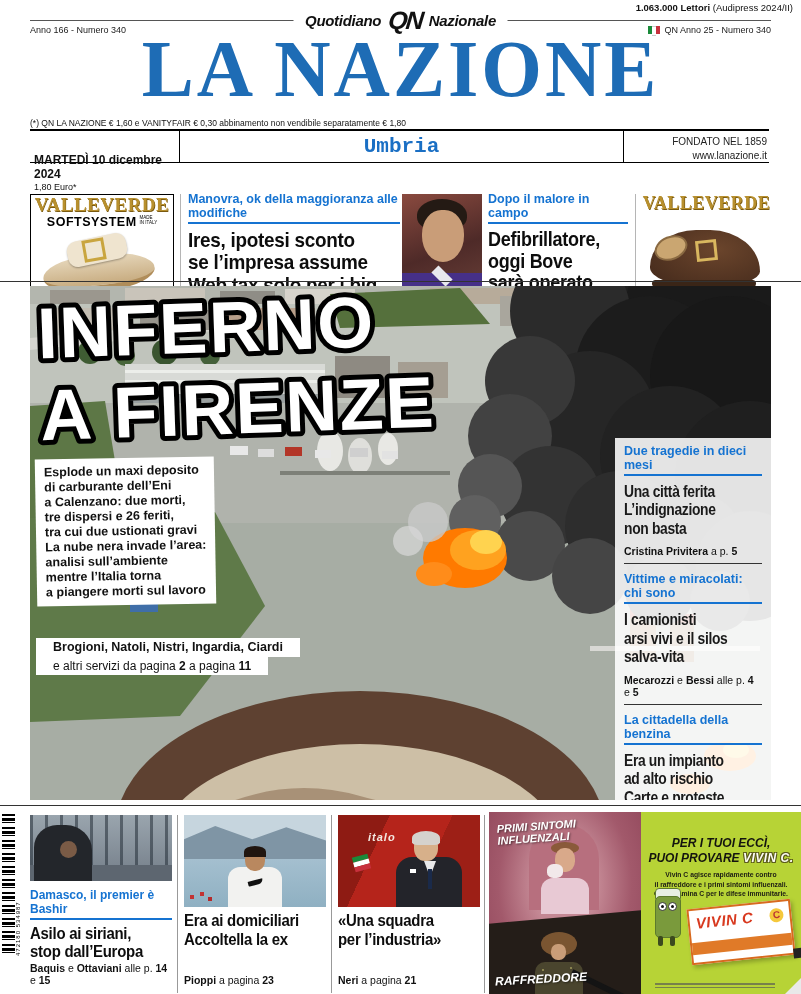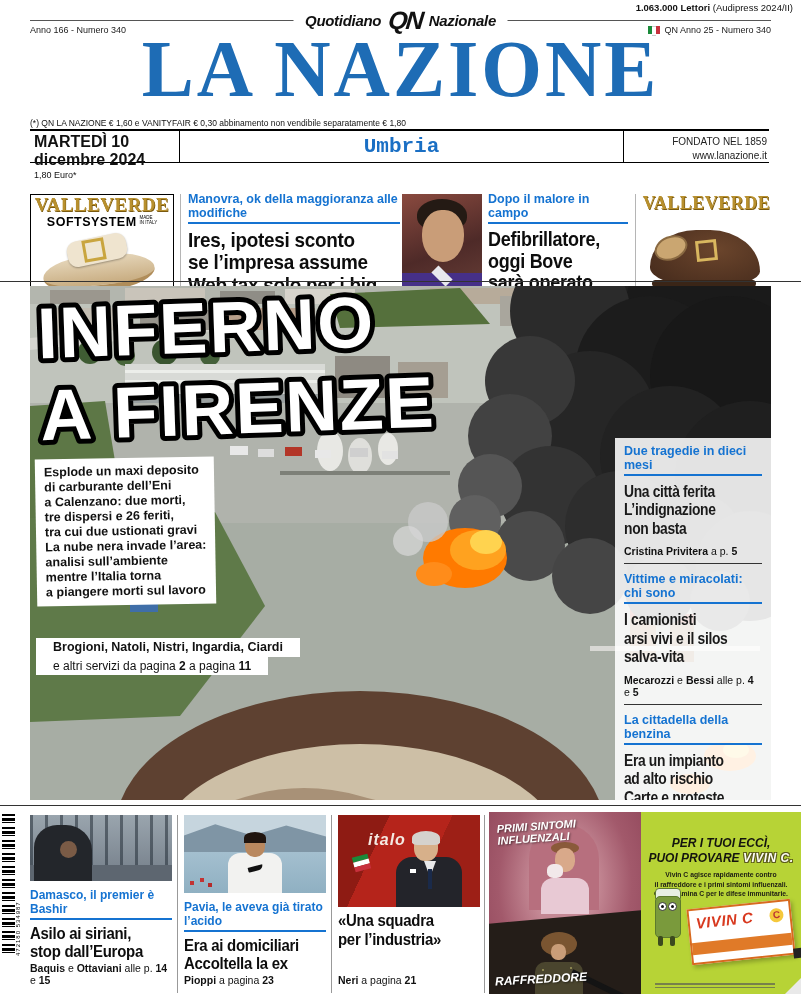--- a/index.html
+++ b/index.html
@@ -24,21 +24,21 @@
   
   .masthead{top:30px;left:0;width:801px;text-align:center;
      font-family:"Liberation Serif",serif;font-weight:bold;font-size:78px;
      color:#1e6cb5;letter-spacing:3px;transform:scaleY(1.04);line-height:1;}
   .price-note{top:118px;left:30px;font-size:8.5px;color:#111;}
 
   
   .date-bar{top:129px;left:30px;width:739px;height:31px;border-top:2px solid #000;
      border-bottom:1px solid #000;display:flex;}
   .db-left{width:145px;border-right:1px solid #000;padding:2px 0 0 4px;}
-  .db-date{font-weight:bold;font-size:16px;}
+  .db-date{font-weight:bold;font-size:12px;margin-top:20px;}
   .db-price{font-size:9px;margin-top:1px;}
   .db-center{flex:1;border-right:1px solid #000;display:flex;align-items:center;justify-content:center;}
   .db-edition{font-weight:bold;font-size:21px;color:#1a6fc4;font-family:Liberation Mono, monospace;}
   .db-right{width:143px;text-align:right;padding:4px 2px 0 0;font-size:10px;line-height:1.35;color:#222;}
 
   
   .top-strip{top:172px;left:30px;width:741px;height:112px;margin-top:20px;}
   .vv-box{left:0;top:2px;width:142px;height:102px;border:1px solid #000;overflow:hidden;background:#fff;}
   .vv-brand{font-family:"Liberation Serif",serif;font-weight:bold;font-size:19px;letter-spacing:0.5px;
      color:#b8902e;text-shadow:0.6px 0.6px 0 #7a5a10;text-align:center;line-height:1.05;}
@@ -117,21 +117,21 @@
   .phB .swoosh{position:absolute;left:64px;bottom:22px;width:15px;height:5px;background:#111;
       border-radius:0 0 10px 2px;transform:rotate(-14deg);}
   .phB .head{position:absolute;left:61px;bottom:36px;width:20px;height:22px;background:#b9885f;border-radius:45%;}
   .phB .hair{position:absolute;left:60px;bottom:50px;width:22px;height:11px;background:#20150f;border-radius:50% 50% 0 0;}
   .phB .flowers{position:absolute;left:2px;bottom:2px;width:30px;height:16px;
       background:radial-gradient(circle 4px at 6px 8px,#c23333 60%,transparent 61%),
                  radial-gradient(circle 4px at 16px 5px,#c23333 60%,transparent 61%),
                  radial-gradient(circle 4px at 24px 10px,#b52a2a 60%,transparent 61%);}
   
   .phC{background:linear-gradient(115deg,#8e1b13 0 28%,#b5241b 28% 62%,#9d1f16 62%);}
-  .phC .italo{position:absolute;left:30px;top:16px;color:#f4e9e2;font-style:italic;font-weight:bold;font-size:16px;letter-spacing:1px;text-align:right;}
+  .phC .italo{position:absolute;left:30px;top:16px;color:#f4e9e2;font-style:italic;font-weight:bold;font-size:11px;letter-spacing:1px;text-align:right;}
   .phC .flagstripe{position:absolute;left:16px;top:40px;display:flex;transform:rotate(75deg);}
   .phC .flagstripe i{width:5px;height:16px;display:block;}
   .phC .suit{position:absolute;left:58px;bottom:0;width:66px;height:50px;background:#23242a;border-radius:16px 16px 0 0;}
   .phC .shirtv{position:absolute;left:86px;bottom:30px;width:12px;height:16px;background:#e9e9ea;
       clip-path:polygon(0 0,100% 0,50% 100%);}
   .phC .tie{position:absolute;left:90px;bottom:18px;width:4px;height:20px;background:#1a2a4a;}
   .phC .hank{position:absolute;left:72px;bottom:34px;width:6px;height:4px;background:#fff;}
   .phC .head{position:absolute;left:76px;bottom:46px;width:24px;height:27px;background:#d7b08a;border-radius:45%;}
   .phC .hairC{position:absolute;left:74px;bottom:62px;width:28px;height:14px;background:#d5d2cd;border-radius:50% 50% 20% 20%;}
 
@@ -438,21 +438,20 @@
     <div class="abs b-art" style="left:184px;width:142px">
       <div class="b-photo phB">
         <div class="mtn"></div>
         <div class="water"></div>
         <div class="shirt"></div>
         <div class="swoosh"></div>
         <div class="head"></div>
         <div class="hair"></div>
         <div class="flowers"></div>
       </div>
-      <div class="kicker b-kicker">Pavia, le aveva già tirato l’acido</div>
       <div class="hl b-hl">Era ai domiciliari
 Accoltella la ex</div>
       <div class="byline b-byline seg"><b>Pioppi</b><span> a pagina </span><b>23</b></div>
     </div>
     <div class="abs bdiv" style="left:331px"></div>
 
     <div class="abs b-art" style="left:338px;width:142px">
       <div class="b-photo phC">
         <div class="italo">italo</div>
         <div class="flagstripe">

